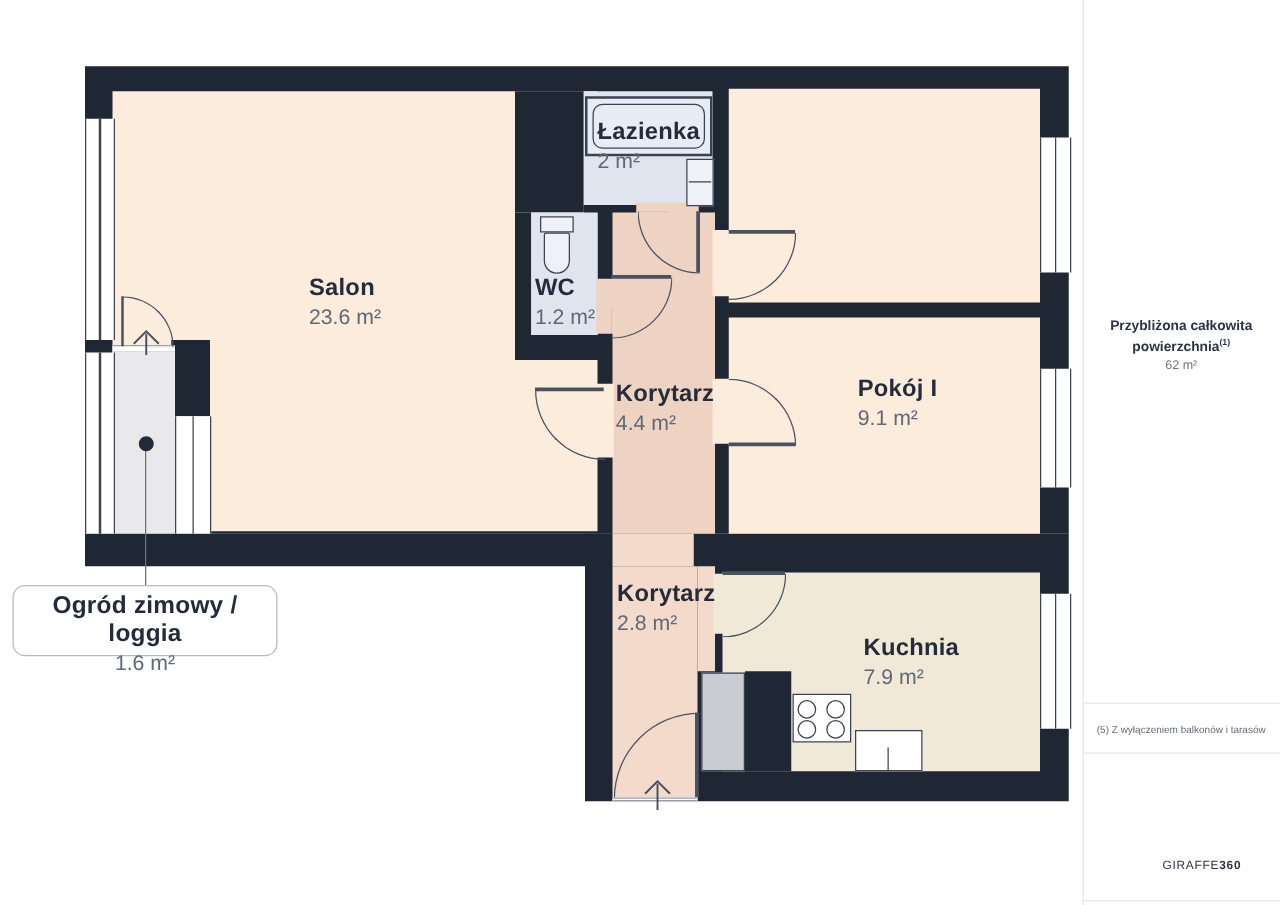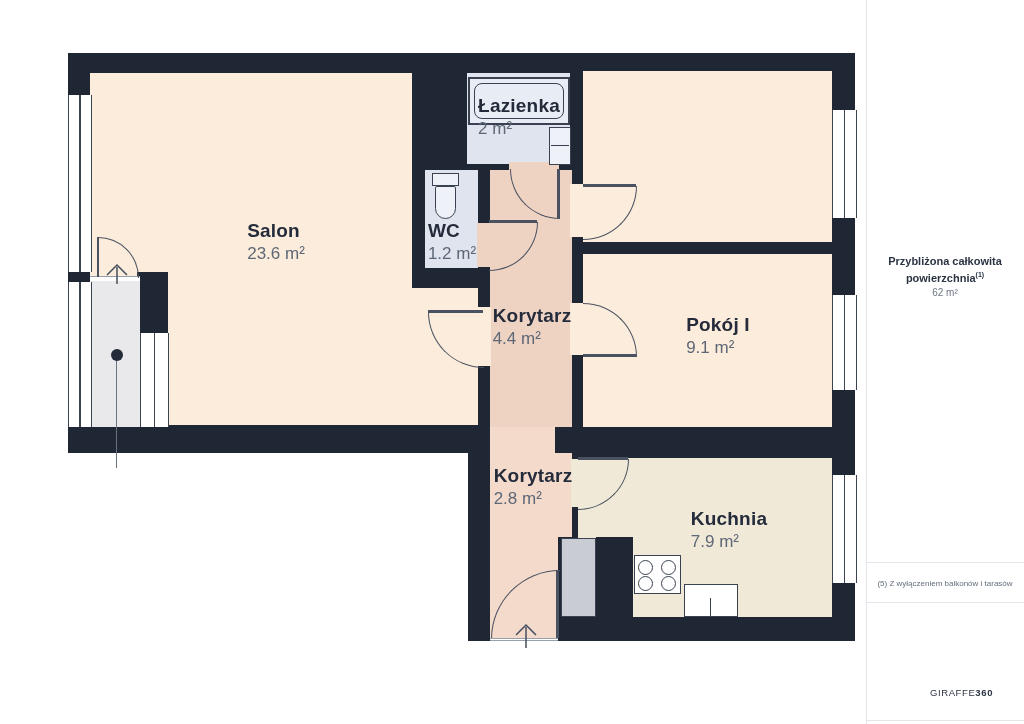--- a/index.html
+++ b/index.html
@@ -159,37 +159,41 @@
     <div class="rarea">23.6 m²</div>
   </div>
   <div class="room-label" style="left:519px;top:94px;">
     <div class="rname">Łazienka</div>
     <div class="rarea">2 m²</div>
   </div>
   <div class="room-label" style="left:452px;top:219px;">
     <div class="rname">WC</div>
     <div class="rarea">1.2 m²</div>
   </div>
-  <div class="room-label" style="left:718px;top:313px;">
+  <div class="room-label" style="left:718px;top:300px;">
     <div class="rname">Pokój I</div>
     <div class="rarea">9.1 m²</div>
   </div>
   <div class="room-label" style="left:532px;top:304px;">
     <div class="rname">Korytarz</div>
     <div class="rarea">4.4 m²</div>
   </div>
   <div class="room-label" style="left:533px;top:464px;">
     <div class="rname">Korytarz</div>
     <div class="rarea">2.8 m²</div>
   </div>
   <div class="room-label" style="left:729px;top:507px;">
     <div class="rname">Kuchnia</div>
     <div class="rarea">7.9 m²</div>
   </div>
 
+  <div id="callout">
+    <div class="rname">Ogród zimowy / loggia</div>
+    <div class="rarea">1.6 m²</div>
+  </div>
 
   <div id="sidebar"></div>
   <div class="sb-title">
     <div class="sb-title-inner"><span>Przybliżona całkowita powierzchnia</span><sup>(1)</sup></div>
   </div>
   <div class="sb-value">62 m²</div>
   <div class="sb-div" style="top:562px;"></div>
   <div class="sb-foot">(5) Z wyłączeniem balkonów i tarasów</div>
   <div class="sb-div" style="top:602px;"></div>
   <div class="sb-brand">

